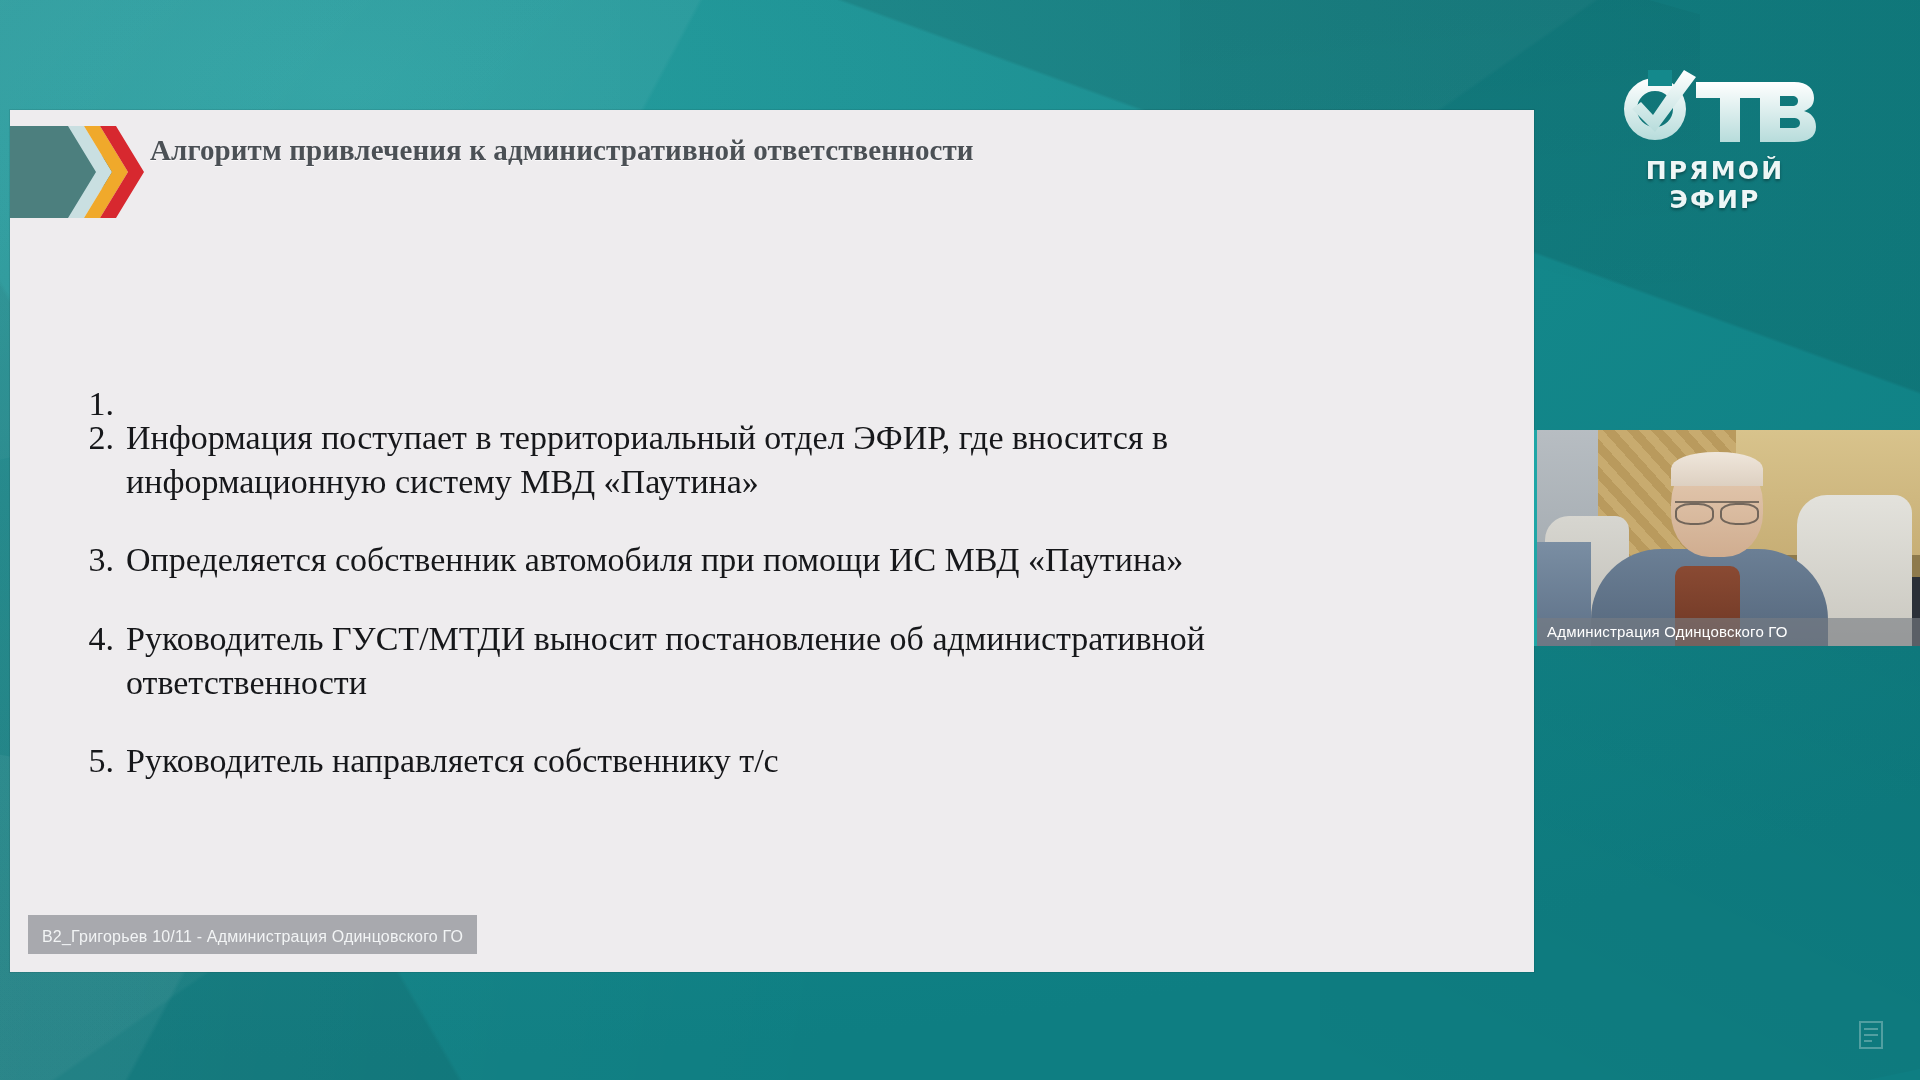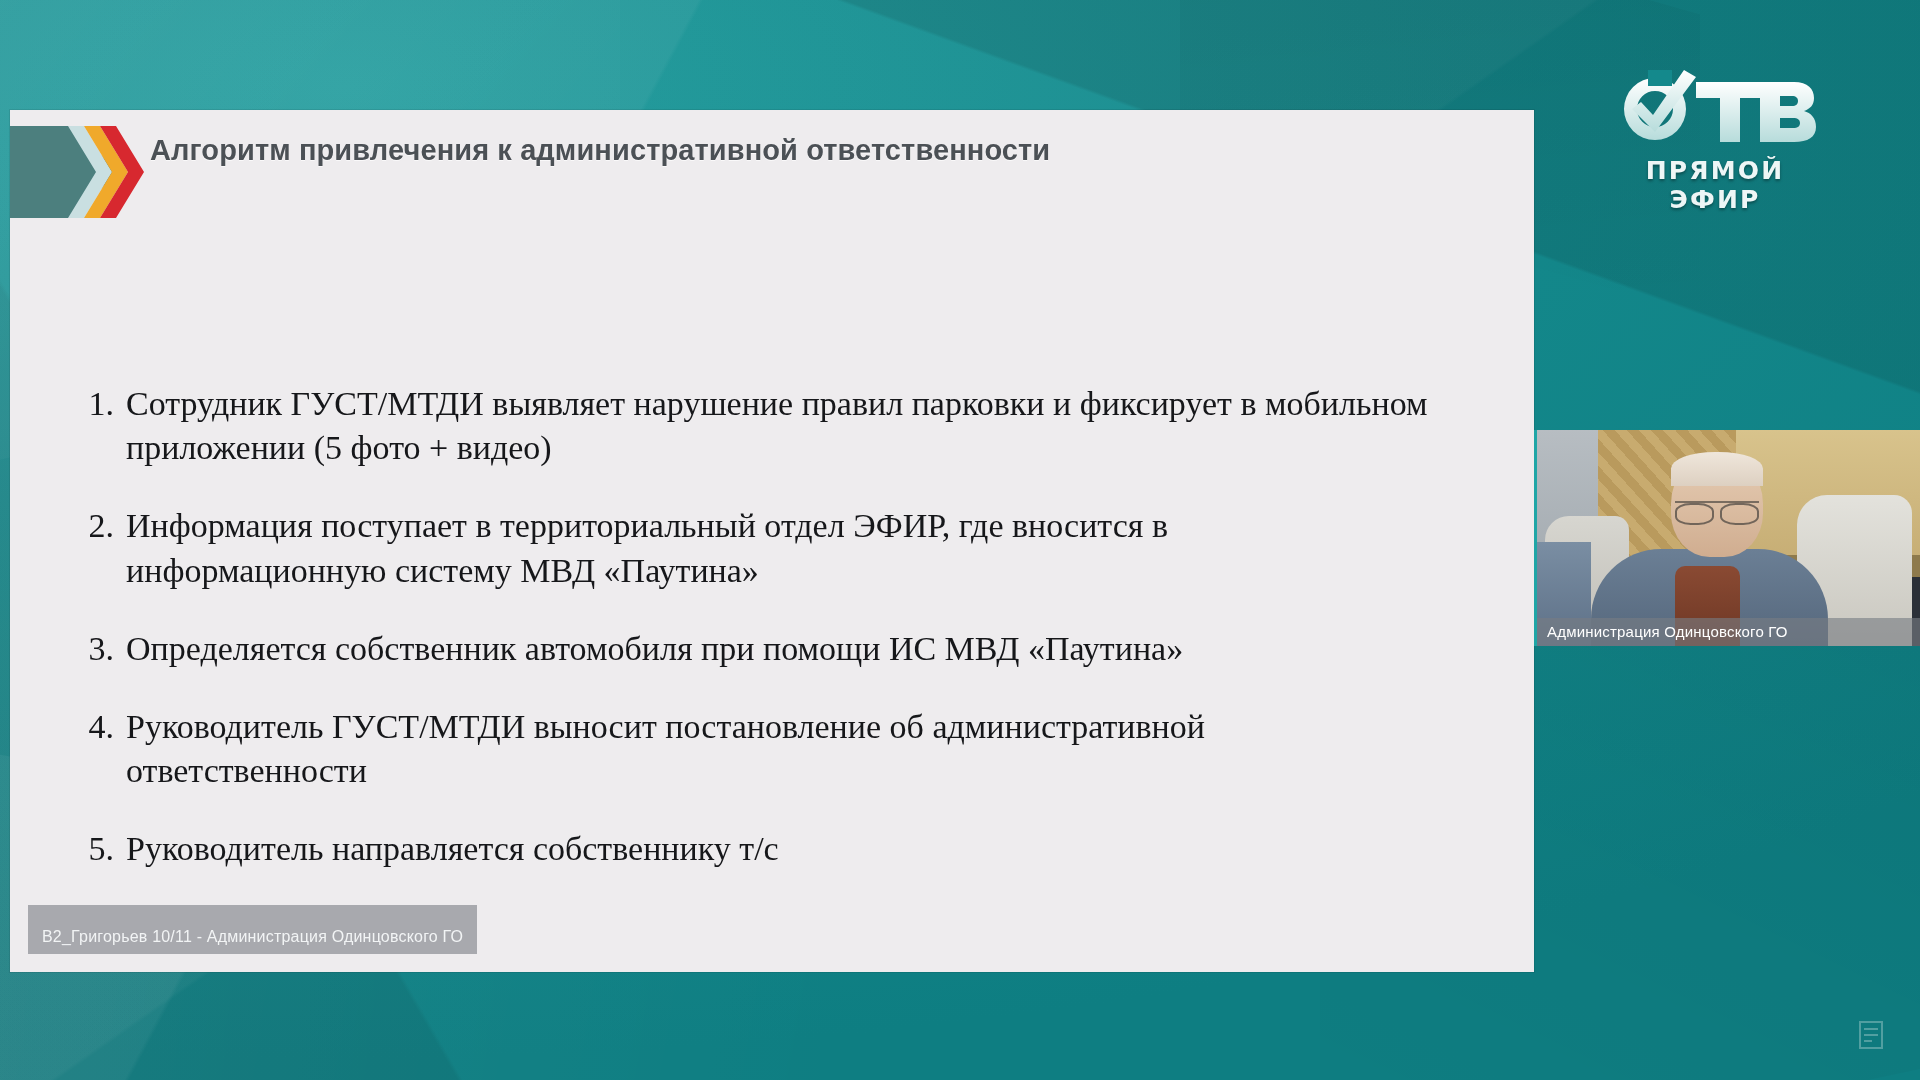--- a/index.html
+++ b/index.html
@@ -40,21 +40,21 @@
     box-shadow:0 0 0 1px rgba(0,0,0,.08);
     overflow:hidden;
   }
   #slide-header{position:relative;height:110px;}
   .chev-wrap{position:absolute;left:0;top:16px;height:92px;width:140px;}
   .chev{position:absolute;top:0;height:92px;}
   .chev svg{display:block;height:92px;}
 
   #slide-title{
     position:absolute;left:140px;top:24px;
-    font-family:Liberation Sans, sans-serif;
+    font-family:Liberation Serif, serif;
     font-size:29px;font-weight:bold;color:#4b5055;
     letter-spacing:.1px;white-space:nowrap;
     text-shadow:0 1px 0 rgba(255,255,255,.7);
   }
 
   ol#steps{
     list-style:none;margin:0;padding:0;
     position:absolute;left:58px;top:272px;width:1360px;
   }
   ol#steps li{
@@ -68,21 +68,21 @@
     position:absolute;left:0;top:0;width:46px;text-align:right;
     font-family:"Liberation Serif", serif;font-size:34px;color:#16171a;
   }
 
   
   #slide-caption{
     position:absolute;left:18px;bottom:18px;
     background:rgba(150,152,158,.80);
     color:#f2f4f5;
     font-size:16px;letter-spacing:.2px;
-    padding:23px 14px 8px 14px;
+    padding:13px 14px 8px 14px;
     white-space:nowrap;
   }
 
   
   #logo-block{position:absolute;right:90px;top:62px;width:230px;text-align:center;}
   #logo-mark{display:block;margin:0 auto;}
   #live-label{
     margin-top:2px;
     font-family:"DejaVu Sans", sans-serif;
     font-size:25px;font-weight:bold;letter-spacing:2.2px;
@@ -168,21 +168,20 @@
           </svg>
         </div>
       </div>
 
       <div id="slide-title">Алгоритм привлечения к административной ответственности</div>
     </div>
 
     <ol id="steps">
       <li>
         <span class="num">1.</span>
-        <span>Сотрудник ГУСТ/МТДИ выявляет нарушение правил парковки и фиксирует в мобильном приложении (5 фото + видео)</span>
       </li>
       <li>
         <span class="num">2.</span>
         <span>Информация поступает в территориальный отдел ЭФИР, где вносится в информационную систему МВД «Паутина»</span>
       </li>
       <li>
         <span class="num">3.</span>
         <span>Определяется собственник автомобиля при помощи ИС МВД «Паутина»</span>
       </li>
       <li>

